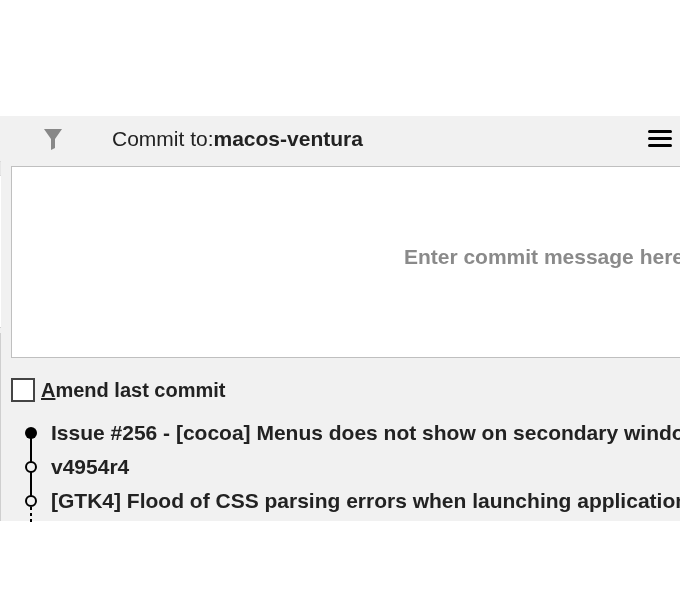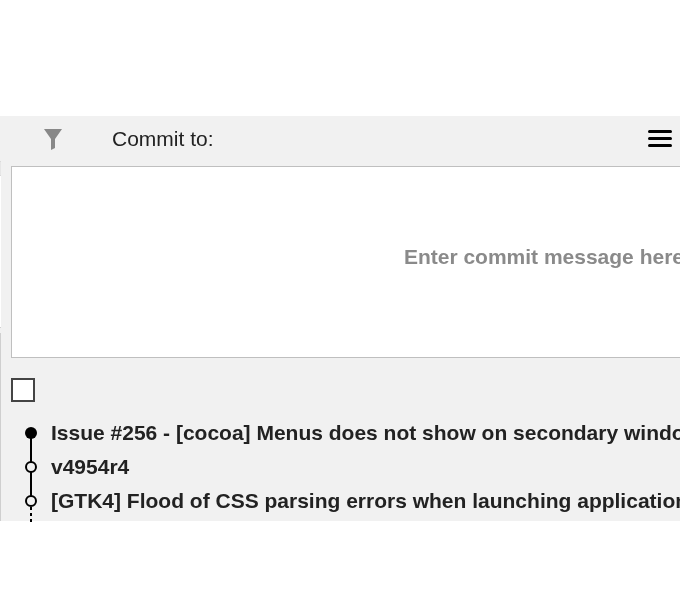--- a/index.html
+++ b/index.html
@@ -140,20 +140,21 @@
 
 <div class="top-spacer"></div>
 
 <div class="header">
   <div class="filter-slot">
     <svg width="20" height="22" viewBox="0 0 20 22">
       <path d="M1 1 L19 1 L12 11 L12 20 L8 22 L8 11 Z" fill="#888"></path>
     </svg>
   </div>
   <span class="commit-to-label">Commit to: </span>
+  <span class="branch-name">macos-ventura</span>
   <div class="spacer"></div>
   <div class="hamburger-slot">
     <svg width="24" height="20" viewBox="0 0 24 20">
       <rect x="0" y="1" width="24" height="3" rx="1.5" fill="#000"></rect>
       <rect x="0" y="8" width="24" height="3" rx="1.5" fill="#000"></rect>
       <rect x="0" y="15" width="24" height="3" rx="1.5" fill="#000"></rect>
     </svg>
   </div>
 </div>
 
@@ -167,20 +168,21 @@
 
   <div class="right-col">
     <div class="commit-msg-wrap">
       <textarea class="commit-msg" placeholder="Enter commit message here" style=""></textarea>
       
       
     </div>
 
     <div class="controls">
       <div class="cb"></div>
+      <span class="cb-label"><span class="ul">A</span><span>mend last commit</span></span>
       <div class="flex"></div>
 
       <div style="width:20px"></div>
 
     </div>
 
     <div class="history">
       <div class="hist-row">
         <div class="graph-cell">
           <div class="graph-line bot-half"></div>

